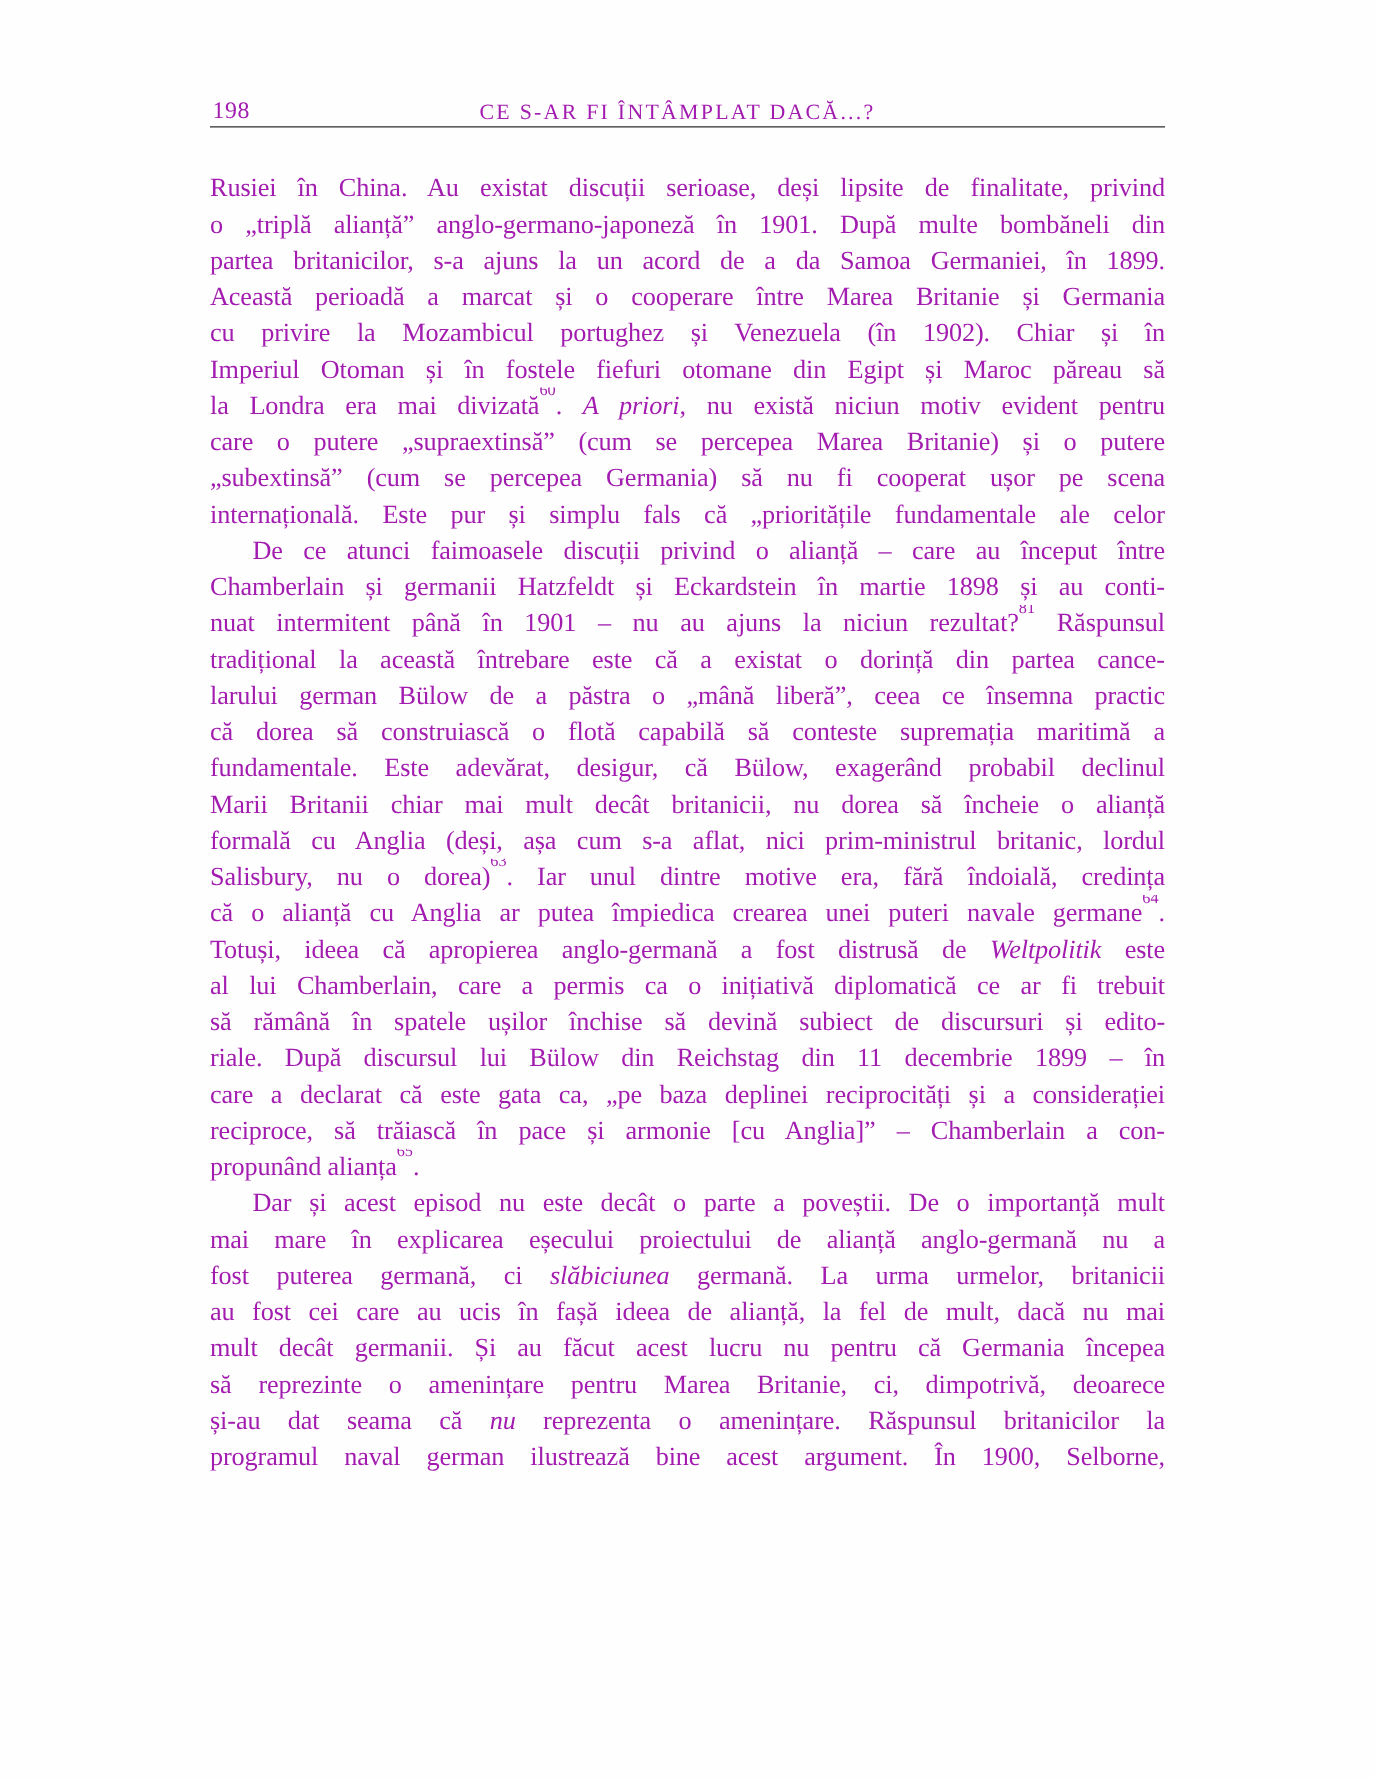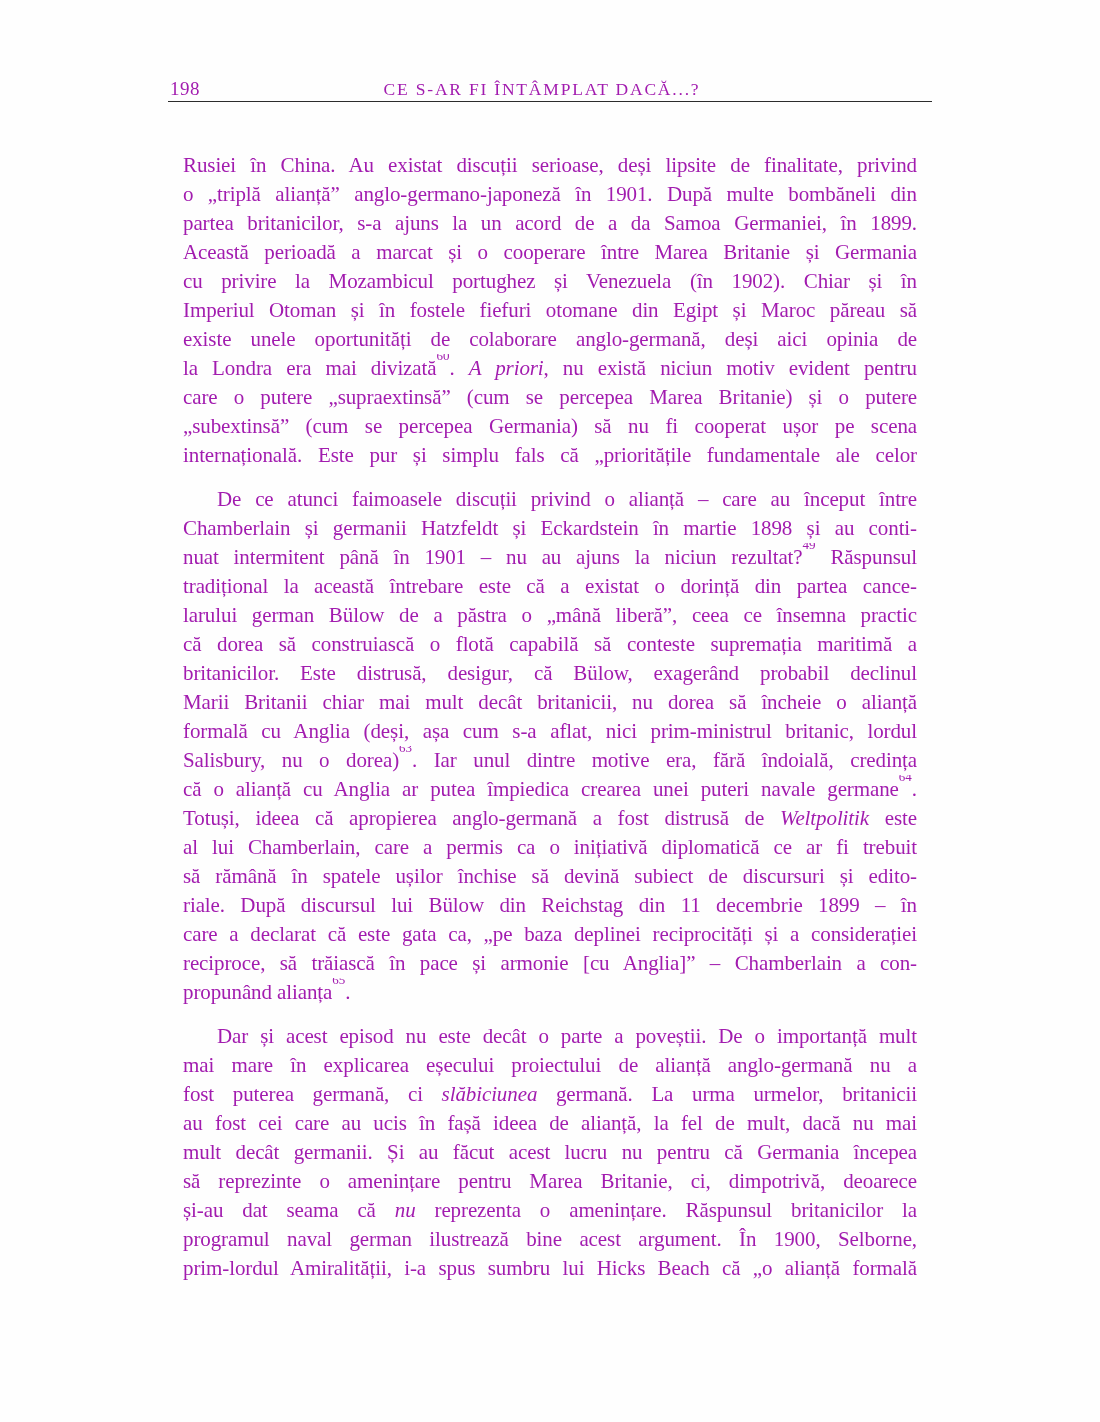--- a/index.html
+++ b/index.html
@@ -30,21 +30,21 @@
     height: 0;
   }
   .body-text {
     position: absolute;
     top: 136px; left: 168px;
     width: 764px;
     font-size: 21px;
     line-height: 29px;
     letter-spacing: -0.1px;
   }
-  .para { margin: 15px; }
+  .para { margin: 0; }
   .line {
     text-align: justify;
     text-align-last: justify;
     height: 29px;
     overflow: hidden;
   }
   .line.line-end { text-align-last: left; }
   .line.first-indent { text-indent: 34px; }
   .fn-sup {
     font-size: 13px;
@@ -65,34 +65,33 @@
   </div>
   <div class="header-rule"></div>
   <div class="body-text">
       <div class="para">
         <div class="line"><span>Rusiei în China. Au existat discuții serioase, deși lipsite de finalitate, privind</span></div>
         <div class="line"><span>o „triplă alianță” anglo-germano-japoneză în 1901. După multe bombăneli din</span></div>
         <div class="line"><span>partea britanicilor, s-a ajuns la un acord de a da Samoa Germaniei, în 1899.</span></div>
         <div class="line"><span>Această perioadă a marcat și o cooperare între Marea Britanie și Germania</span></div>
         <div class="line"><span>cu privire la Mozambicul portughez și Venezuela (în 1902). Chiar și în</span></div>
         <div class="line"><span>Imperiul Otoman și în fostele fiefuri otomane din Egipt și Maroc păreau să</span></div>
-        <div class="line"><span>existe unele oportunități de colaborare anglo-germană, deși aici opinia de</span></div>
         <div class="line"><span>la Londra era mai divizată</span><sup class="fn-sup">60</sup><span>. </span><em>A priori</em><span>, nu există niciun motiv evident pentru</span></div>
         <div class="line"><span>care o putere „supraextinsă” (cum se percepea Marea Britanie) și o putere</span></div>
         <div class="line"><span>„subextinsă” (cum se percepea Germania) să nu fi cooperat ușor pe scena</span></div>
         <div class="line"><span>internațională. Este pur și simplu fals că „prioritățile fundamentale ale celor</span></div>
       </div>
       <div class="para">
         <div class="line first-indent"><span>De ce atunci faimoasele discuții privind o alianță – care au început între</span></div>
         <div class="line"><span>Chamberlain și germanii Hatzfeldt și Eckardstein în martie 1898 și au conti-</span></div>
-        <div class="line"><span>nuat intermitent până în 1901 – nu au ajuns la niciun rezultat?</span><sup class="fn-sup">49</sup><span> Răspunsul</span></div>
+        <div class="line"><span>nuat intermitent până în 1901 – nu au ajuns la niciun rezultat?</span><sup class="fn-sup">81</sup><span> Răspunsul</span></div>
         <div class="line"><span>tradițional la această întrebare este că a existat o dorință din partea cance-</span></div>
         <div class="line"><span>larului german Bülow de a păstra o „mână liberă”, ceea ce însemna practic</span></div>
         <div class="line"><span>că dorea să construiască o flotă capabilă să conteste supremația maritimă a</span></div>
-        <div class="line"><span>britanicilor. Este distrusă, desigur, că Bülow, exagerând probabil declinul</span></div>
+        <div class="line"><span>fundamentale. Este adevărat, desigur, că Bülow, exagerând probabil declinul</span></div>
         <div class="line"><span>Marii Britanii chiar mai mult decât britanicii, nu dorea să încheie o alianță</span></div>
         <div class="line"><span>formală cu Anglia (deși, așa cum s-a aflat, nici prim-ministrul britanic, lordul</span></div>
         <div class="line"><span>Salisbury, nu o dorea)</span><sup class="fn-sup">63</sup><span>. Iar unul dintre motive era, fără îndoială, credința</span></div>
         <div class="line"><span>că o alianță cu Anglia ar putea împiedica crearea unei puteri navale germane</span><sup class="fn-sup">64</sup><span>.</span></div>
         <div class="line"><span>Totuși, ideea că apropierea anglo-germană a fost distrusă de </span><em>Weltpolitik</em><span> este</span></div>
         <div class="line"><span>al lui Chamberlain, care a permis ca o inițiativă diplomatică ce ar fi trebuit</span></div>
         <div class="line"><span>să rămână în spatele ușilor închise să devină subiect de discursuri și edito-</span></div>
         <div class="line"><span>riale. După discursul lui Bülow din Reichstag din 11 decembrie 1899 – în</span></div>
         <div class="line"><span>care a declarat că este gata ca, „pe baza deplinei reciprocități și a considerației</span></div>
         <div class="line"><span>reciproce, să trăiască în pace și armonie [cu Anglia]” – Chamberlain a con-</span></div>
@@ -100,16 +99,15 @@
       </div>
       <div class="para">
         <div class="line first-indent"><span>Dar și acest episod nu este decât o parte a poveștii. De o importanță mult</span></div>
         <div class="line"><span>mai mare în explicarea eșecului proiectului de alianță anglo-germană nu a</span></div>
         <div class="line"><span>fost puterea germană, ci </span><em>slăbiciunea</em><span> germană. La urma urmelor, britanicii</span></div>
         <div class="line"><span>au fost cei care au ucis în fașă ideea de alianță, la fel de mult, dacă nu mai</span></div>
         <div class="line"><span>mult decât germanii. Și au făcut acest lucru nu pentru că Germania începea</span></div>
         <div class="line"><span>să reprezinte o amenințare pentru Marea Britanie, ci, dimpotrivă, deoarece</span></div>
         <div class="line"><span>și-au dat seama că </span><em>nu</em><span> reprezenta o amenințare. Răspunsul britanicilor la</span></div>
         <div class="line"><span>programul naval german ilustrează bine acest argument. În 1900, Selborne,</span></div>
-        <div class="line"><span>prim-lordul Amiralității, i-a spus sumbru lui Hicks Beach că „o alianță formală</span></div>
       </div>
     </div>
 </div>
 
 </body></html>

